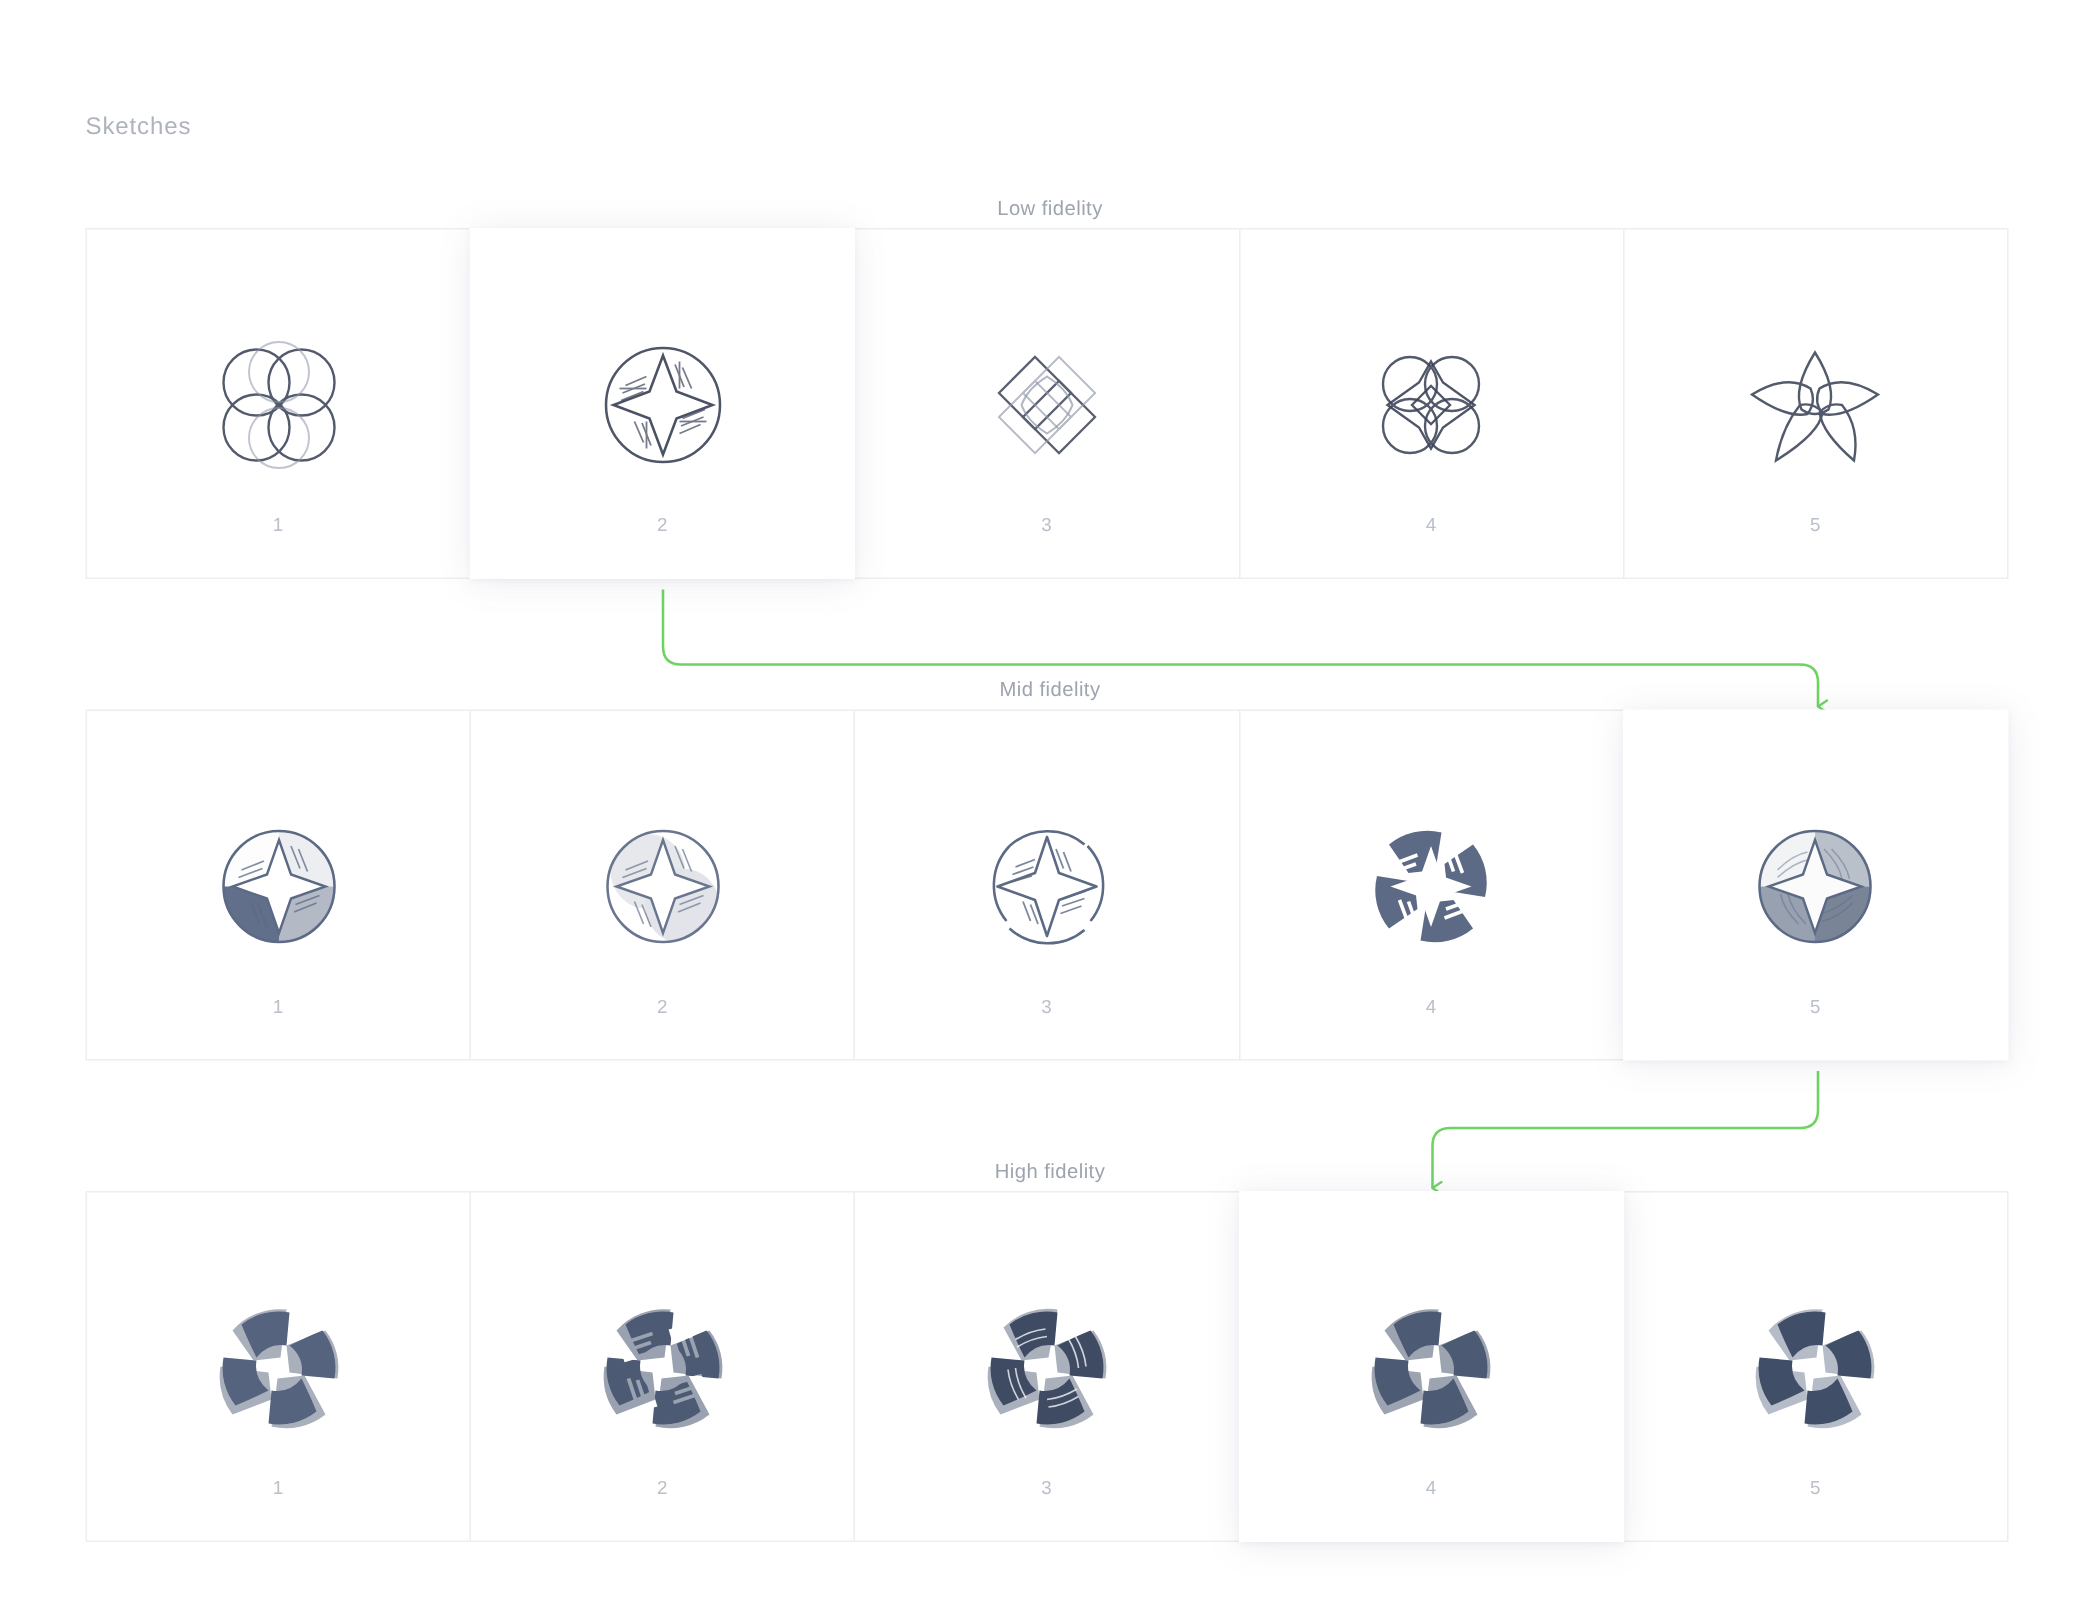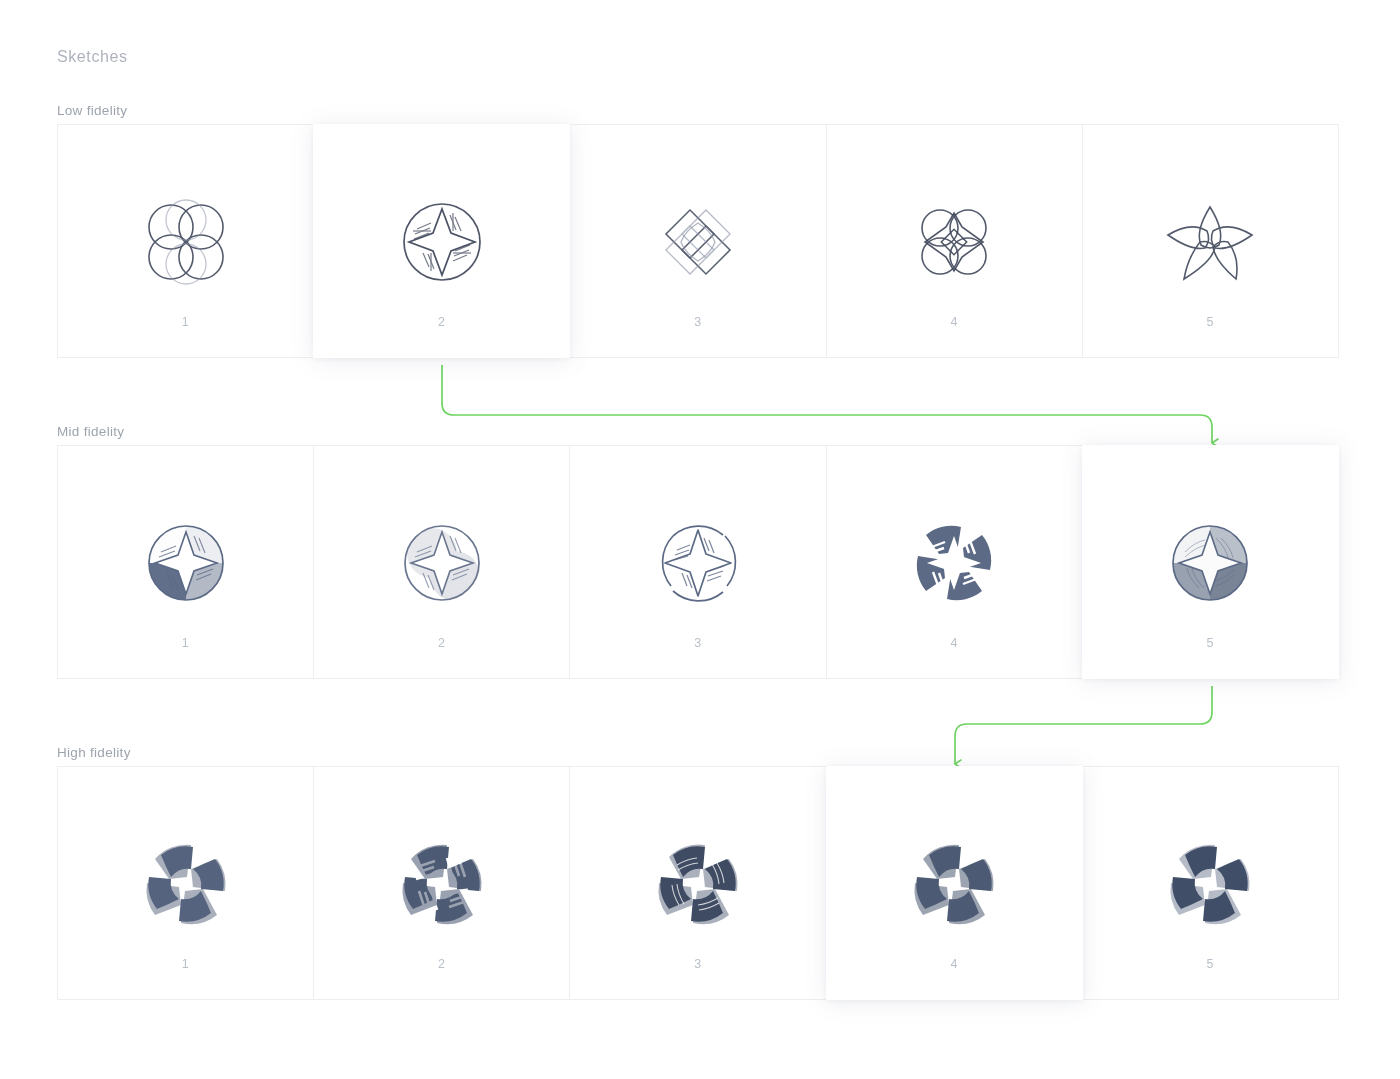--- a/index.html
+++ b/index.html
@@ -10,20 +10,21 @@
     background: #ffffff;
     font-family: "Liberation Sans", sans-serif;
     overflow: hidden;
   }
 
   .page {
     position: relative;
     width: 1400px;
     height: 780px;
     background: #ffffff;
+    margin-top: 28px;
   }
 
   .page-title {
     position: absolute;
     left: 57px;
     top: 48px;
     font-size: 16px;
     letter-spacing: 0.6px;
     color: #aeb3bd;
     font-weight: 400;
@@ -33,21 +34,21 @@
   .row {
     position: absolute;
     left: 57px;
     width: 1286px;
   }
 
   .row-label {
     position: absolute;
     left: 0;
     width: 1286px;
-    text-align: left;
+    text-align: center;
     font-size: 13.5px;
     color: #9ea4ae;
     letter-spacing: 0.3px;
   }
 
   .grid {
     position: absolute;
     left: 0;
     top: 21px;
     width: 1286px;

